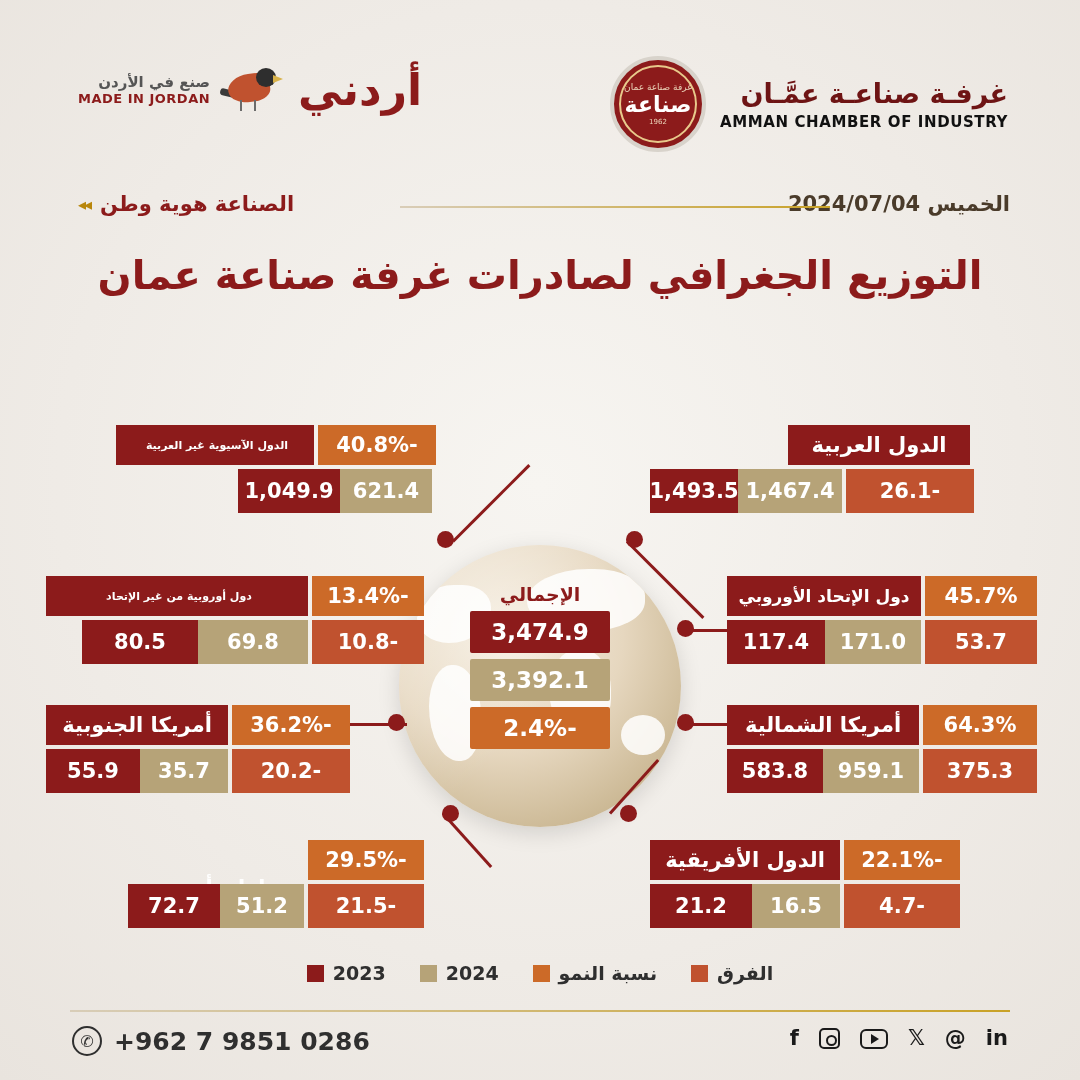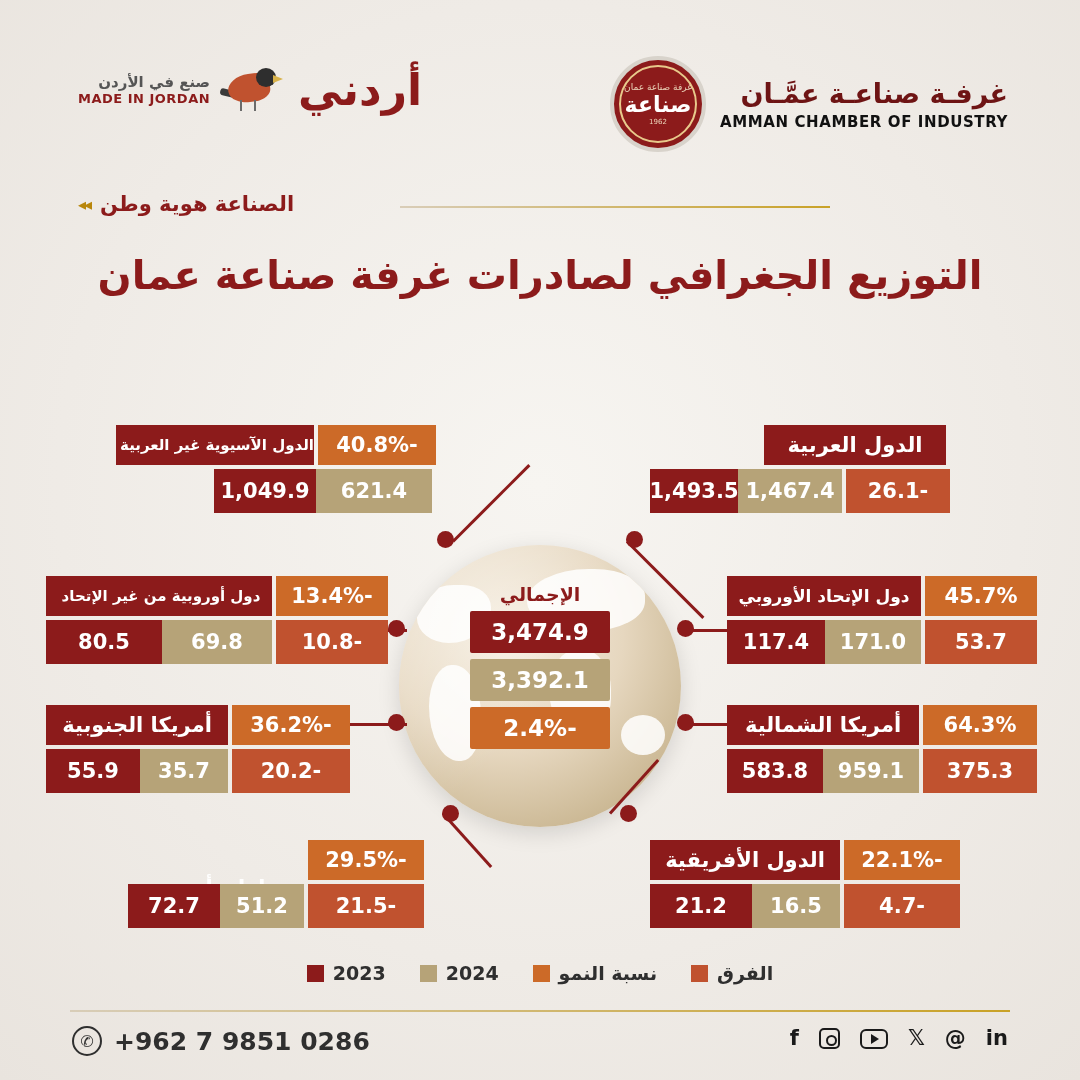--- a/index.html
+++ b/index.html
@@ -74,21 +74,21 @@
   .tbox.tan { background: #b6a378; }
   .tbox.orange { background: #cc6a28; }
 
   
   .region { position: absolute; }
   .row-top { display: flex; align-items: stretch; height: 40px; }
   .row-bot { display: flex; align-items: stretch; height: 44px; margin-top: 4px; }
   .cell { display: flex; align-items: center; justify-content: center; font-size: 21px; font-weight: bold; color: #fff; padding: 0 12px; white-space: nowrap; }
   .c-name { background: #8c1b1b; font-size: 21px; }
   .c-name.sm { font-size: 17px; }
-  .c-name.xs { font-size: 15px; padding-left: 16px; }
+  .c-name.xs { font-size: 11px; padding-left: 16px; }
   .c-growth { background: #cc6a28; }
   .c-2023 { background: #8c1b1b; }
   .c-2024 { background: #b6a378; }
   .c-diff { background: #c0522f; }
   .gap { width: 4px; }
 
   
   .dot { position: absolute; width: 17px; height: 17px; border-radius: 50%; background: #8c1b1b; }
   .line { position: absolute; background: #8c1b1b; height: 3px; transform-origin: 0 50%; }
 
@@ -148,20 +148,21 @@
         <div class="inner">
           <div class="s1">غرفة صناعة عمان</div>
           <div class="s2">صناعة</div>
           <div class="s3">1962</div>
         </div>
       </div>
     </div>
   </div>
 
   <div class="datebar">
+    <div class="date-right">الخميس 2024/07/04</div>
     <div class="date-line"></div>
     <div class="slogan">
       <span>الصناعة هوية وطن</span>
       <span class="arrows">◂◂</span>
     </div>
   </div>
 
   <div class="title-wrap">
     <div class="title-1">التوزيع الجغرافي لصادرات غرفة صناعة عمان</div>
   </div>
@@ -201,43 +202,43 @@
   </div>
 
   <div class="region" style="left:116px; top:425px;">
     <div class="row-top">
       <div class="cell c-growth" style="width:118px;">-40.8%</div>
       <div class="gap"></div>
       <div class="cell c-name xs" style="width:198px;">الدول الآسيوية غير العربية</div>
     </div>
     <div class="row-bot">
       <div class="gap"></div>
-      <div class="cell c-2024" style="width:116px;text-align:right;">621.4</div>
+      <div class="cell c-2024" style="width:92px;text-align:right;">621.4</div>
       <div class="cell c-2023" style="width:102px;">1,049.9</div>
     </div>
   </div>
 
   <div class="region" style="left:650px; top:425px;">
     <div class="row-top">
       <div class="gap"></div>
       <div class="cell c-name" style="width:182px;">الدول العربية</div>
     </div>
     <div class="row-bot">
-      <div class="cell c-diff" style="width:104px;">-26.1</div>
+      <div class="cell c-diff" style="width:128px;">-26.1</div>
       <div class="gap"></div>
       <div class="cell c-2024" style="width:104px;">1,467.4</div>
       <div class="cell c-2023" style="width:88px;">1,493.5</div>
     </div>
   </div>
 
   <div class="region" style="left:46px; top:576px;">
     <div class="row-top">
       <div class="cell c-growth" style="width:112px;">-13.4%</div>
       <div class="gap"></div>
-      <div class="cell c-name xs" style="width:226px;">دول أوروبية من غير الإتحاد</div>
+      <div class="cell c-name xs" style="width:262px;">دول أوروبية من غير الإتحاد</div>
     </div>
     <div class="row-bot">
       <div class="cell c-diff" style="width:112px;">-10.8</div>
       <div class="gap"></div>
       <div class="cell c-2024" style="width:110px;">69.8</div>
       <div class="cell c-2023" style="width:116px;">80.5</div>
     </div>
   </div>
 
   <div class="region" style="left:727px; top:576px;">

